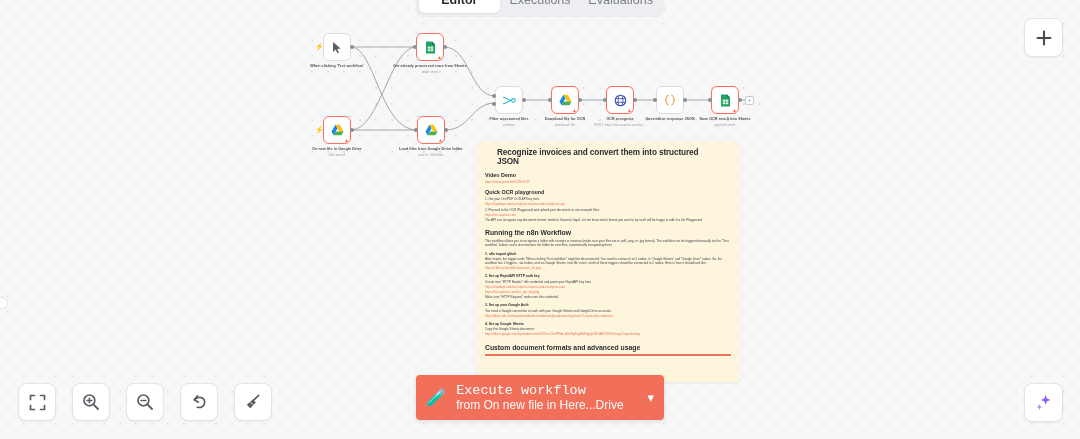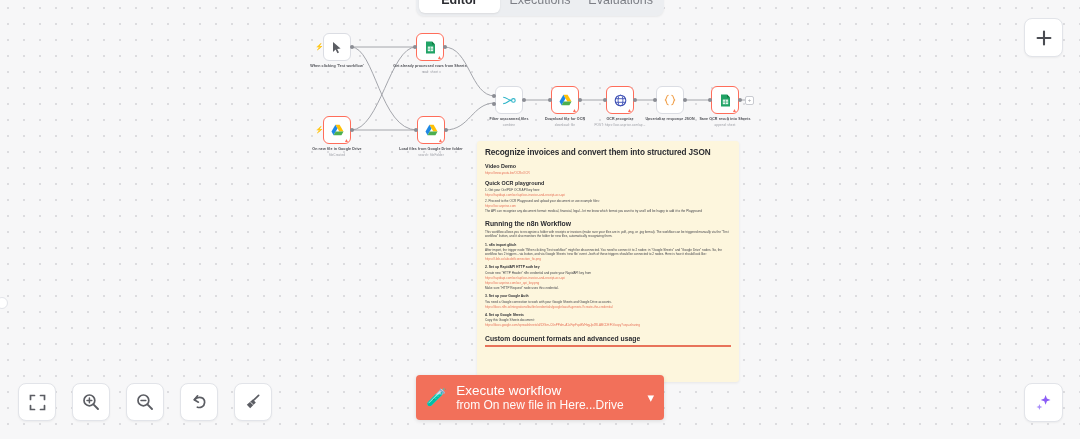--- a/index.html
+++ b/index.html
@@ -66,21 +66,21 @@
   
   #wires{position:absolute;left:0;top:0;width:1080px;height:439px;pointer-events:none;}
 
   
   #sticky{
     position:absolute;left:477px;top:141px;width:262px;height:241px;
     background:#fdf6dd;border-radius:3px;overflow:hidden;
     box-shadow:0 1px 3px rgba(0,0,0,.07);
     padding:6px 8px;box-sizing:border-box;
   }
-  #sticky h1{font-size:8.2px;margin:1px 0 6px;color:#2b2c31;font-weight:600;letter-spacing:-.1px;}
+  #sticky h1{font-size:8.2px;margin:1px 12px 6px;color:#2b2c31;font-weight:600;letter-spacing:-.1px;}
   #sticky h2{font-size:5.4px;margin:5px 0 2px;color:#2b2c31;font-weight:600;}
   #sticky h3{font-size:6.8px;margin:7px 0 3px;color:#2b2c31;font-weight:600;}
   #sticky p{font-size:3.1px;line-height:4.2px;margin:1px 0;color:#45464b;}
   #sticky .lk{color:#e8735a;word-break:break-all;}
   #sticky .stp{font-size:3.4px;font-weight:700;color:#2b2c31;margin:4px 0 1px;}
   #sticky .bigrule{height:2px;background:#e8735a;margin-top:3px;}
 
   
   .ctl{
     position:absolute;width:38px;height:38px;background:#fff;border:1px solid #e2e4e9;
@@ -94,21 +94,21 @@
 
   
   #exec{
     position:absolute;left:416px;top:375px;width:248px;height:45px;
     background:#f2705a;border-radius:4px;color:#fff;
     display:flex;align-items:center;padding:0 10px;box-sizing:border-box;
     box-shadow:0 1px 4px rgba(0,0,0,.12);
   }
   #exec .flask{font-size:17px;margin-right:9px;}
   #exec .txt{flex:1;}
-  #exec .t1{font-size:13.5px;line-height:15px;}
+  #exec .t1{font-size:13.5px;line-height:15px;font-family:Liberation Mono, monospace;}
   #exec .t2{font-size:12px;line-height:14px;opacity:.97;}
   #exec .chev{font-size:13px;margin-left:6px;}
 
   
   #lhandle{
     position:absolute;left:-4px;top:297px;width:10px;height:10px;border-radius:50%;
     background:#fff;border:1px solid #e2e4e9;
   }
   .icn{display:block;}
 </style>

